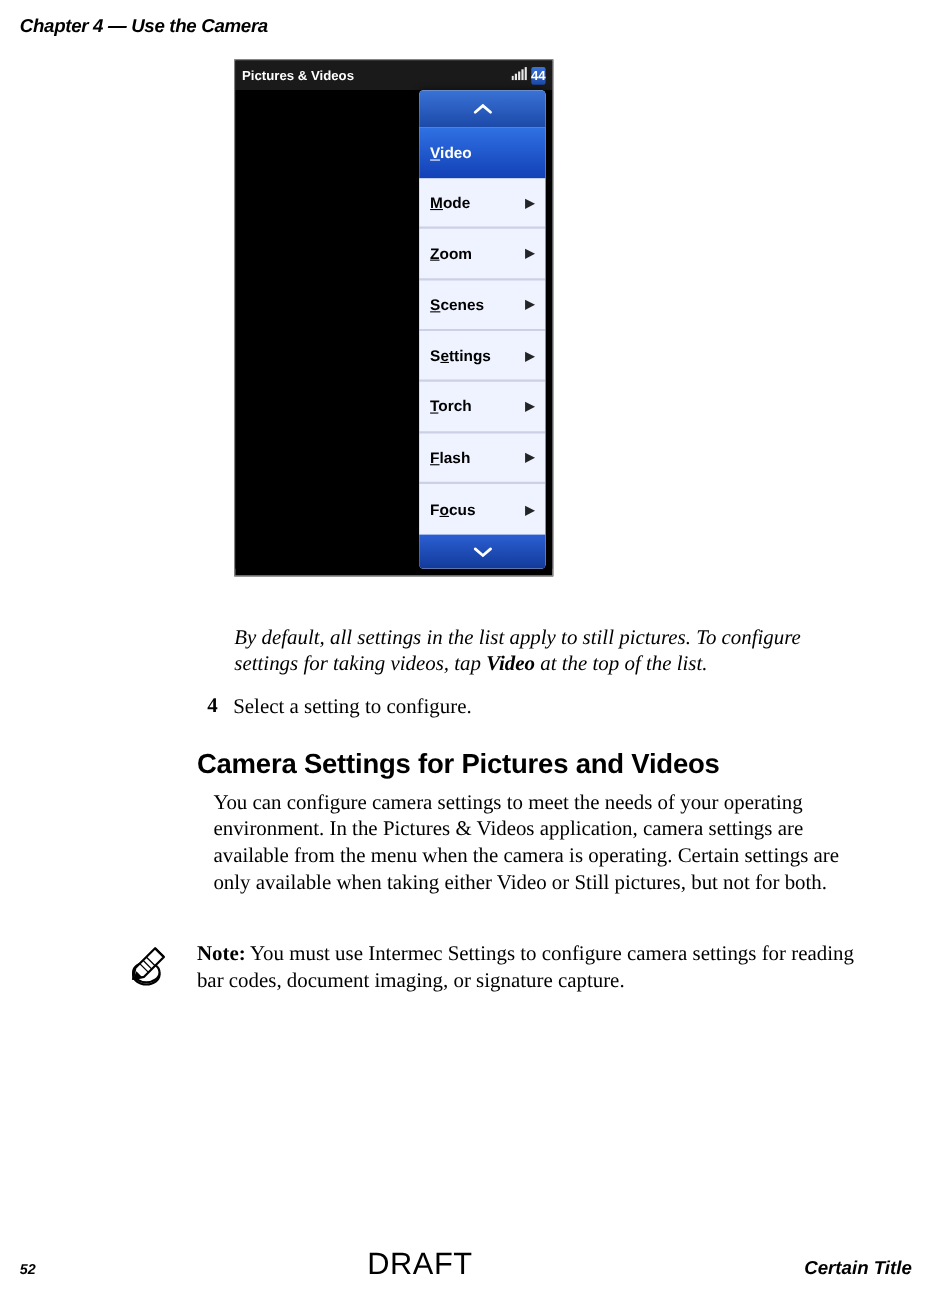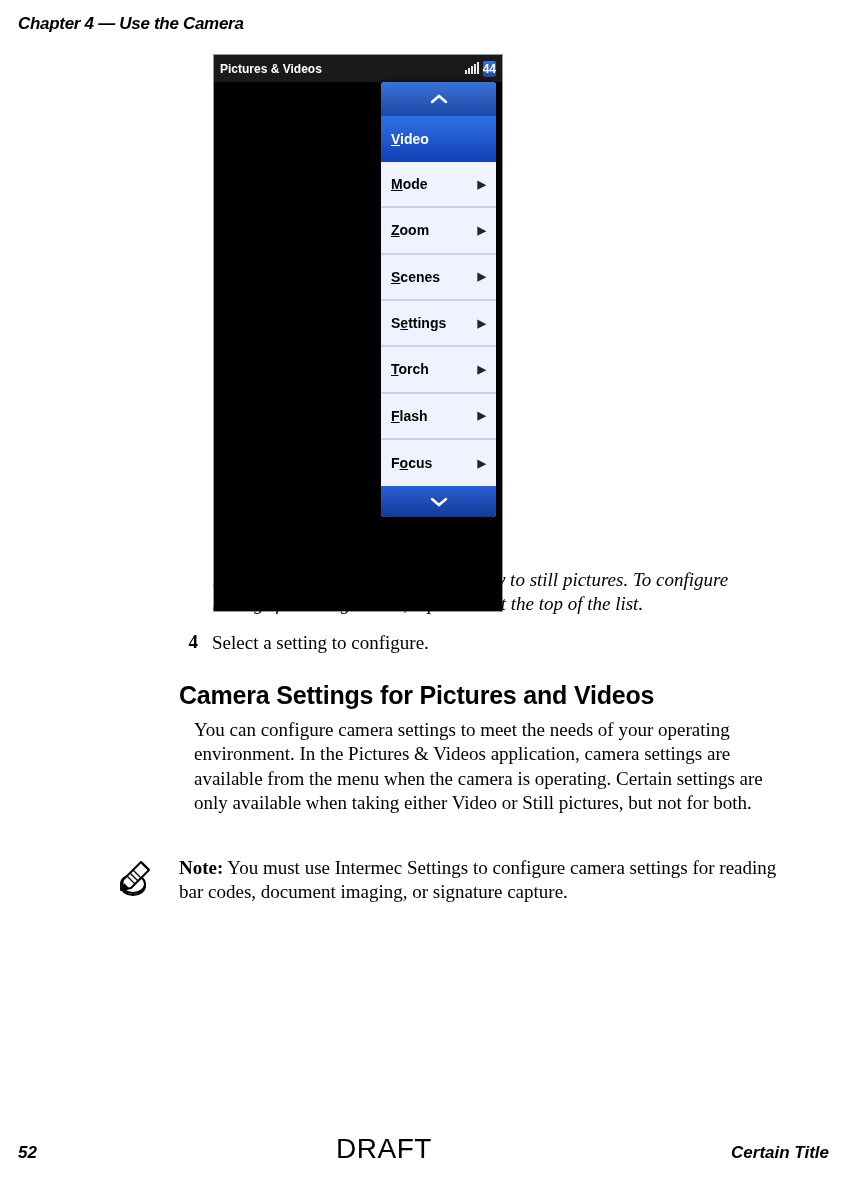--- a/index.html
+++ b/index.html
@@ -19,21 +19,21 @@
       font-weight: 900;
       font-style: italic;
       font-size: 17px;
       letter-spacing: -0.3px;
     }
     .screenshot-wrap {
       position: absolute;
       top: 54px;
       left: 213px;
       width: 290px;
-      height: 558px;
+      height: 470px;
       background: #000;
       border: 1px solid #999;
     }
     .phone-top {
       height: 27px;
       background: #1a1a1a;
       display: flex;
       align-items: center;
       padding: 0 6px;
       color: #fff;
@@ -189,21 +189,21 @@
       left: 18px;
       right: 20px;
       display: flex;
       justify-content: space-between;
       align-items: baseline;
     }
     .page-num {
       font-family: Arial, sans-serif;
       font-weight: 900;
       font-style: italic;
-      font-size: 17px;
+      font-size: 13px;
     }
     .draft {
       font-family: Arial, Helvetica, sans-serif;
       font-size: 28px;
       letter-spacing: 0.5px;
     }
     .doc-title {
       font-family: Arial, sans-serif;
       font-weight: 900;
       font-style: italic;

